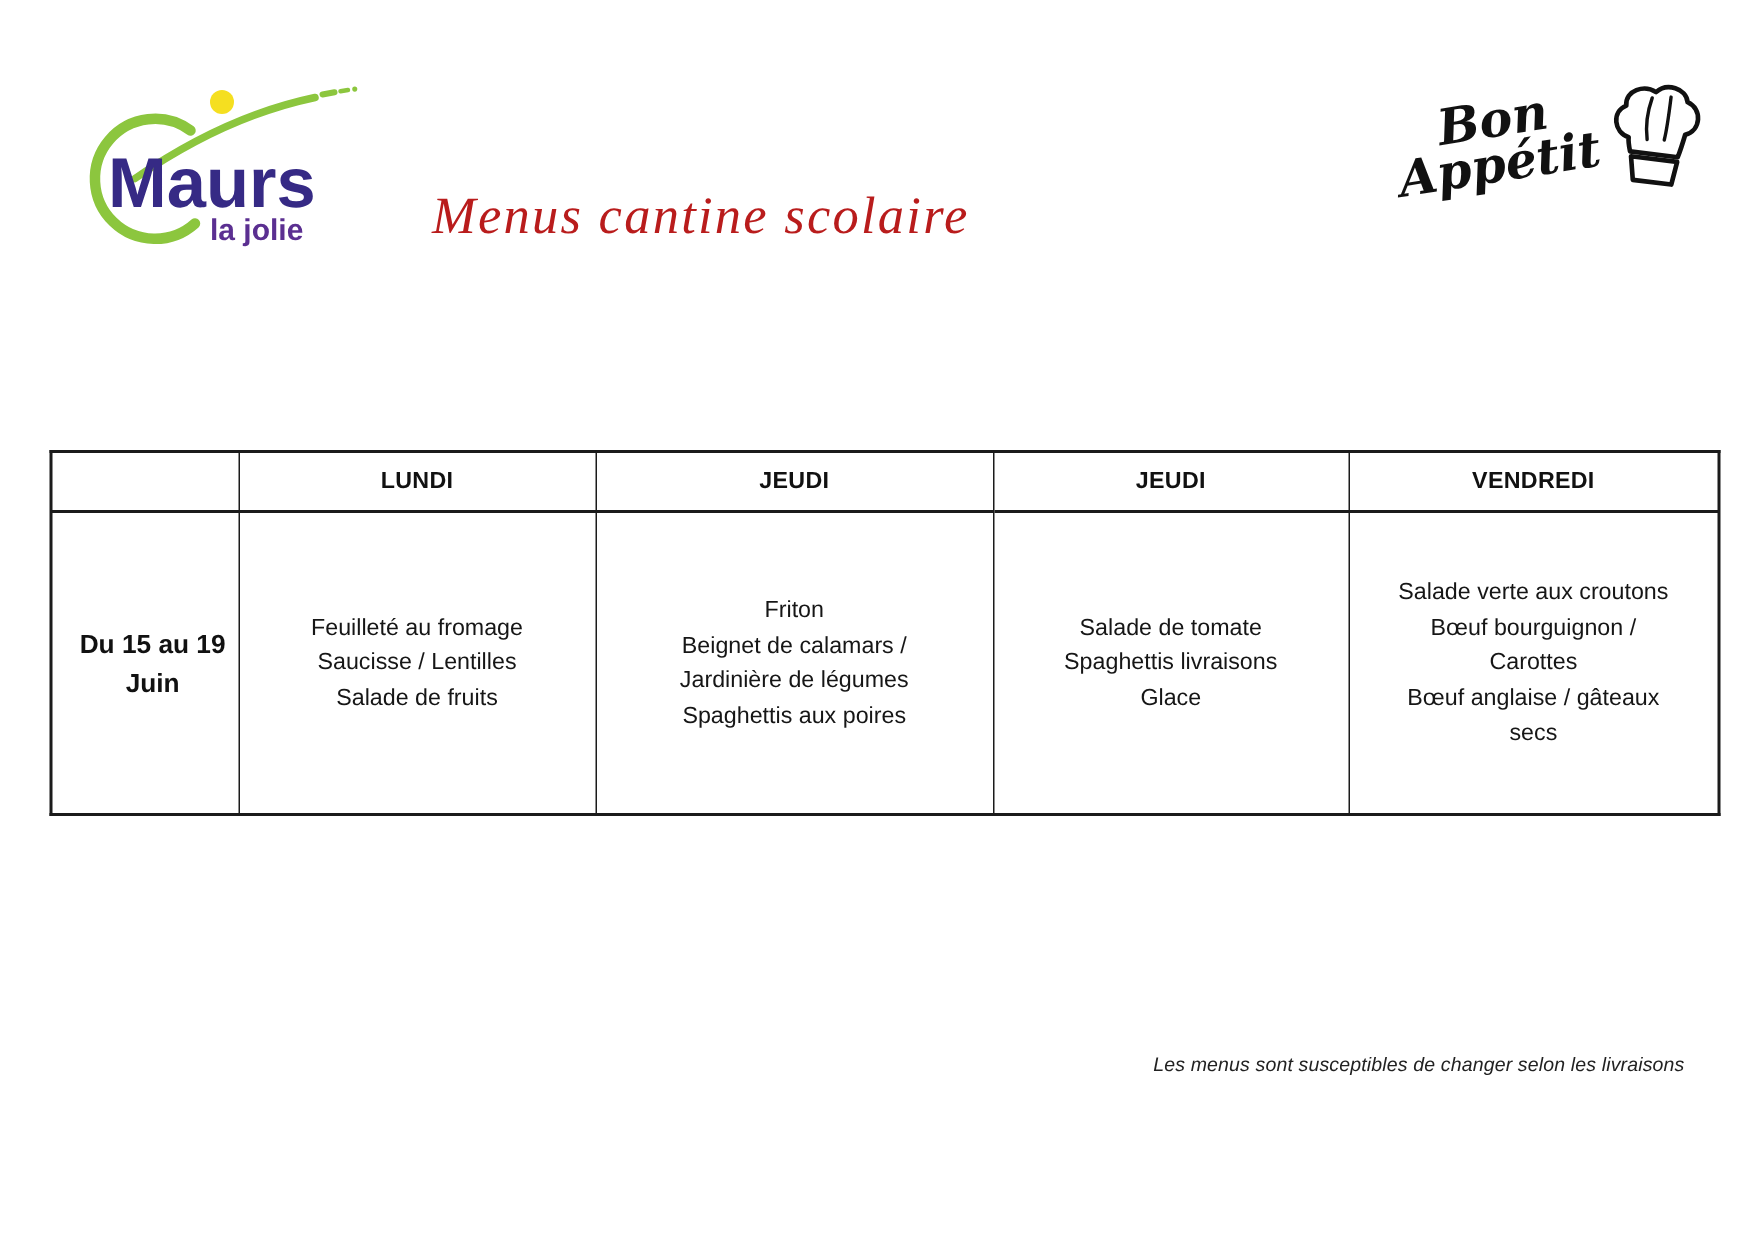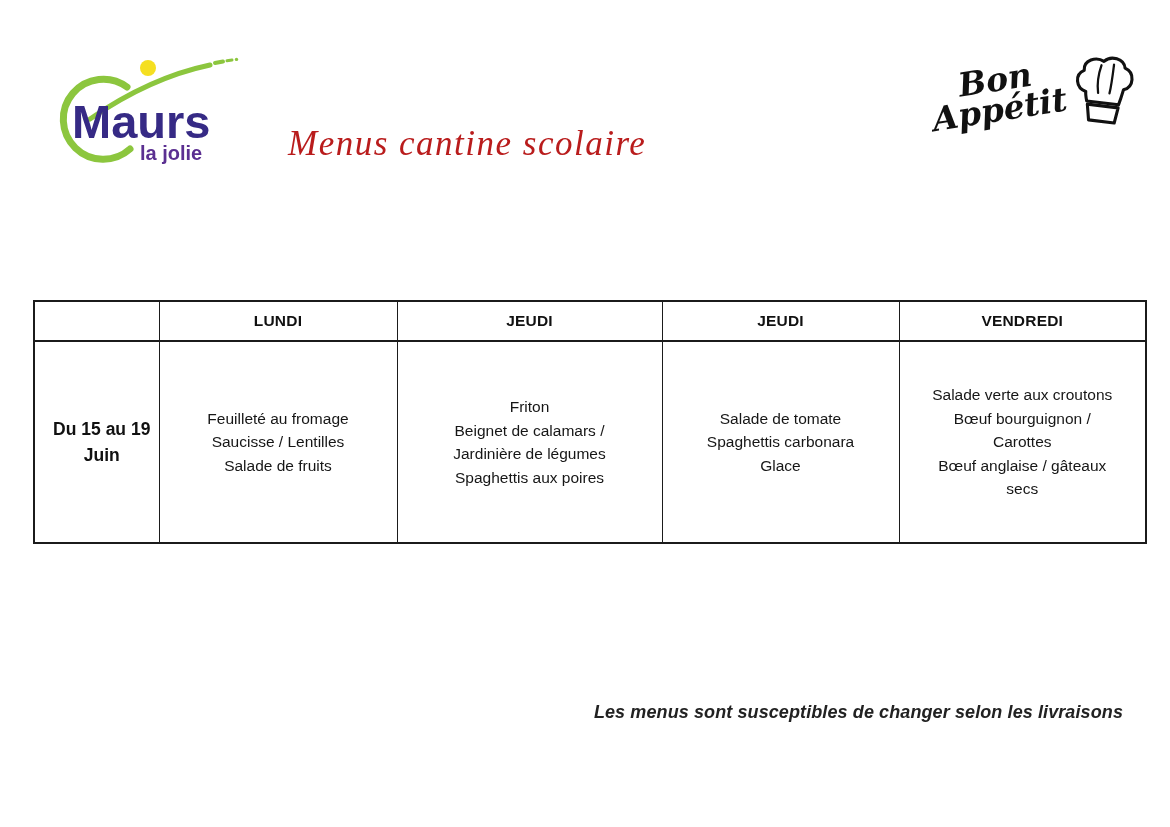--- a/index.html
+++ b/index.html
@@ -56,22 +56,22 @@
     border-bottom:2.5px solid #1b1b1b;
     margin-top:38px;
   }
   .menu-table tbody tr { height:202px; }
   .menu-table tbody td { font-size:15.5px; line-height:23.5px; color:#161616; }
   .menu-table td.week-cell { font-weight:700; font-size:17.5px; line-height:26px; color:#111;padding-left:16px; }
 
   
   .footer-note {
     position:absolute; top:702px; right:47px;
-    font-style:italic; font-weight:700;
-    font-size:18px; letter-spacing:0.1px; color:#222;
+    font-style:italic; font-weight:400;
+    font-size:13px; letter-spacing:0.1px; color:#222;
     white-space:nowrap;
     margin-left:16px;
   }
 </style>
 </head>
 <body>
 
 <div class="logo">
   <svg width="190" height="125" viewBox="0 0 190 125">
 
@@ -133,21 +133,21 @@
           <div>Salade de fruits</div>
         </td>
       <td>
           <div>Friton</div>
           <div>Beignet de calamars /</div>
           <div>Jardinière de légumes</div>
           <div>Spaghettis aux poires</div>
         </td>
       <td>
           <div>Salade de tomate</div>
-          <div>Spaghettis carbonara</div>
+          <div>Spaghettis livraisons</div>
           <div>Glace</div>
         </td>
       <td>
           <div>Salade verte aux croutons</div>
           <div>Bœuf bourguignon /</div>
           <div>Carottes</div>
           <div>Bœuf anglaise / gâteaux</div>
           <div>secs</div>
         </td>
     </tr>

